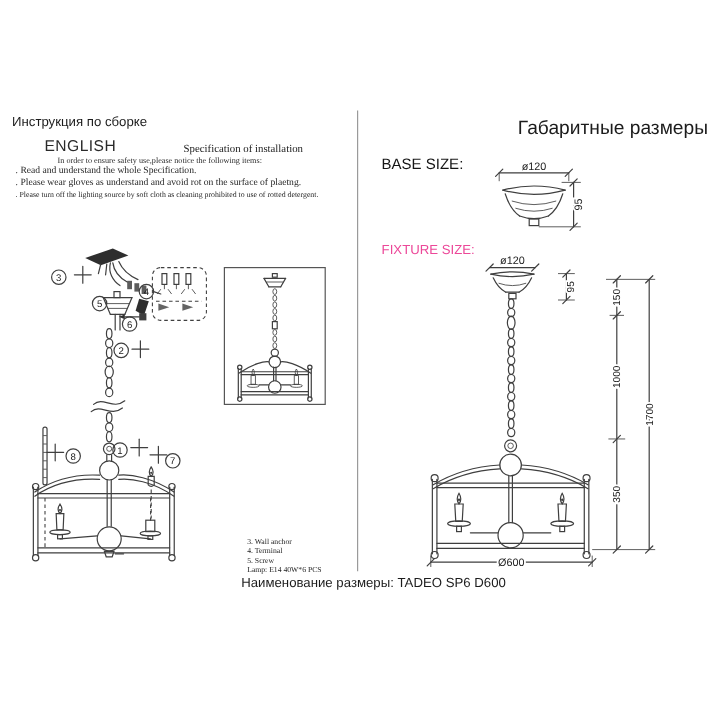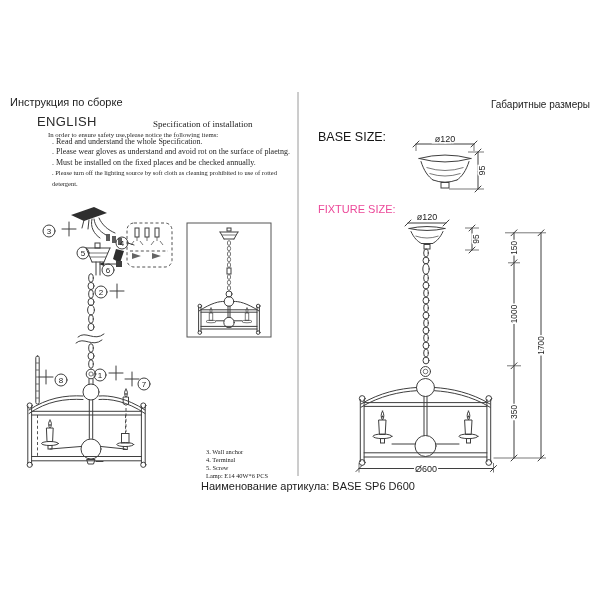--- a/index.html
+++ b/index.html
@@ -1,26 +1,26 @@
 <!DOCTYPE html>
 <html><head>
 <meta charset="utf-8">
 <style>
   html,body{margin:0;padding:0;background:#fff;}
   .sheet{position:relative;width:600px;height:600px;background:#ffffff;overflow:hidden;
          font-family:"Liberation Sans",sans-serif;color:#222;}
   .abs{position:absolute;white-space:nowrap;}
   .serif{font-family:"Liberation Serif",serif;margin-left:26px;}
   #left-title{left:10px;top:96px;font-size:11px;color:#1c1c1c;}
-  #right-title{right:10px;top:99px;font-size:10px;color:#1c1c1c;}
+  #right-title{right:10px;top:99px;font-size:16px;color:#1c1c1c;}
   #english-label{left:37px;top:114px;font-size:13px;letter-spacing:.4px;color:#2a2a2a;}
   #spec-title{left:127px;top:119px;font-size:9px;color:#222;}
   #spec-intro{left:22px;top:130.5px;font-size:6.8px;color:#2a2a2a;}
   #spec-list{left:13px;top:137px;width:285px;position:absolute;}
-  .spec-item{font-family:"Liberation Serif",serif;font-size:8px;line-height:10.4px;color:#1f1f1f;margin-left:39px;}
+  .spec-item{font-family:"Liberation Serif",serif;font-size:8px;line-height:10.4px;color:#1f1f1f;}
   .spec-item.small{font-size:6.5px;}
   #parts-list{left:206px;top:448px;position:absolute;}
   .part-line{font-family:"Liberation Serif",serif;font-size:6.4px;line-height:8px;color:#242424;}
   #base-size-label{left:318px;top:130px;font-size:12.5px;color:#151515;}
   #fixture-size-label{left:318px;top:203px;font-size:11px;color:#ec4899;}
   #footer-article{left:201px;top:480px;font-size:11px;color:#1c1c1c;}
   svg{position:absolute;left:0;top:0;}
   svg .ln{stroke:#3f3f3f;stroke-width:1;fill:none;stroke-linecap:round;}
   svg .thin{stroke:#3f3f3f;stroke-width:.7;fill:none;}
   svg .filldark{fill:#2e2e2e;stroke:none;}
@@ -37,34 +37,33 @@
 
   <div class="abs" id="left-title">Инструкция по сборке</div>
   <div class="abs" id="right-title">Габаритные размеры</div>
   <div class="abs" id="english-label">ENGLISH</div>
   <div class="abs serif" id="spec-title">Specification of installation</div>
   <div class="abs serif" id="spec-intro">In order to ensure safety use,please notice the following items:</div>
 
   <div id="spec-list">
     <div class="spec-item">. Read and understand the whole Specification.</div>
     <div class="spec-item">. Please wear gloves as understand and avoid rot on the surface of plaetng.</div>
-    <div class="spec-item">. Must be installed on the fixed places and be checked annually.</div>
     <div class="spec-item small">. Please turn off the lighting source by soft cloth as cleaning prohibited to use of rotted detergent.</div>
   </div>
 
   <div id="parts-list">
     <div class="part-line">3. Wall anchor</div>
     <div class="part-line">4. Terminal</div>
     <div class="part-line">5. Screw</div>
     <div class="part-line">Lamp: E14 40W*6 PCS</div>
   </div>
 
   <div class="abs" id="base-size-label">BASE SIZE:</div>
   <div class="abs" id="fixture-size-label">FIXTURE SIZE:</div>
-  <div class="abs" id="footer-article">Наименование артикула: BASE SP6 D600</div>
+  <div class="abs" id="footer-article">Наименование размеры: TADEO SP6 D600</div>
 
   <svg width="600" height="600" viewBox="0 0 600 600">
 
     <line x1="298" y1="92" x2="298" y2="476" stroke="#9a9a9a" stroke-width="1"></line>
 
     <g>
 
       <g>
         <polygon class="filldark" points="71,215 94,207 107,213 84,221"></polygon>
         <path class="ln" d="M84,220 L82,228"></path>

